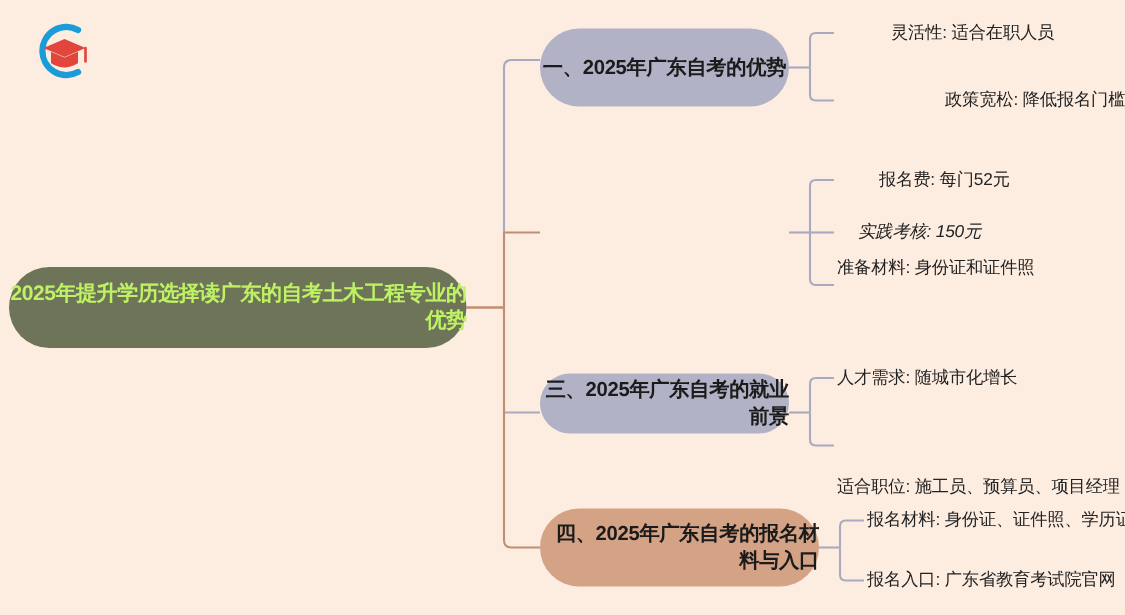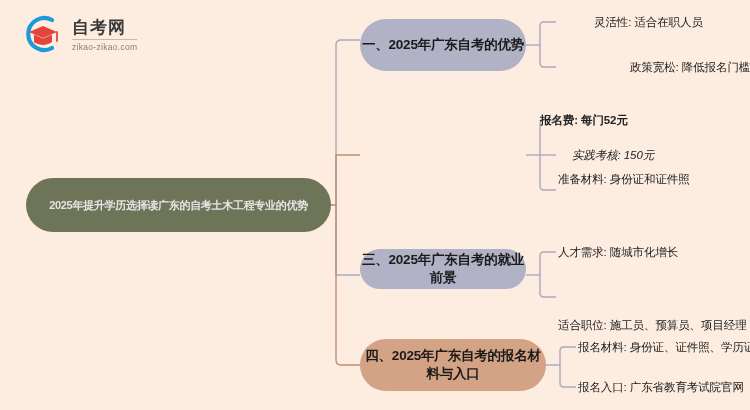--- a/index.html
+++ b/index.html
@@ -62,35 +62,34 @@
     font-family: "Liberation Sans", "DejaVu Sans", sans-serif;
   }
 
   
   .node {
     position: absolute;
     box-sizing: border-box;
     display: flex;
     align-items: center;
     justify-content: center;
-    text-align: center;
+    text-align: right;
   }
 
   .root-node {
     left: 6px;
     top: 178px;
     width: 305px;
     height: 54px;
     background: #6e7458;
     border-radius: 27px;
-    color: #e5e5e5;
-    font-size: 11px;
+    color: #bef264;
+    font-size: 14px;
     font-weight: bold;
     letter-spacing: -0.3px;
-    margin-left: 20px;
   }
 
   .branch-node {
     border-radius: 26px;
     font-size: 13.5px;
     font-weight: bold;
     color: #1b1b1b;
     letter-spacing: -0.2px;
   }
   .branch-purple { background: #b2b2c6; }
@@ -156,36 +155,32 @@
 
   <div class="logo">
     <div class="logo-mark">
       <svg viewBox="0 0 42 42" width="42" height="42">
         <path d="M30 7 A16 16 0 1 0 30 35" stroke="#1b9bd8" stroke-width="4.2" fill="none" stroke-linecap="round"></path>
         <path d="M21 13 L35 19 L21 25 L7 19 Z" fill="#e2453c"></path>
         <path d="M12 21.5 L12 29 C12 29 16 32 21 32 C26 32 30 29 30 29 L30 21.5 L21 25.4 Z" fill="#e2453c"></path>
         <path d="M35 19 L35 28" stroke="#e2453c" stroke-width="1.8" stroke-linecap="round"></path>
       </svg>
     </div>
-    <div class="logo-text">
-      <div class="logo-title">自考网</div>
-      <div class="logo-sub">zikao-zikao.com</div>
-    </div>
   </div>
 
   <div class="node root-node">2025年提升学历选择读广东的自考土木工程专业的优势</div>
 
   <div class="node branch-node branch-purple b1">一、2025年广东自考的优势</div>
   <div class="node branch-node branch-purple b3">三、2025年广东自考的就业前景</div>
   <div class="node branch-node branch-tan b4">四、2025年广东自考的报名材料与入口</div>
 
   <div class="leaf" style="left:558px; top:17px;margin-left:36px;">灵活性: 适合在职人员</div>
   <div class="leaf" style="left:585px; top:62px;margin-left:45px;">政策宽松: 降低报名门槛</div>
 
-  <div class="leaf" style="left:540px; top:115px;font-weight:bold;">报名费: 每门52元</div>
+  <div class="leaf" style="left:586px; top:115px;">报名费: 每门52元</div>
   <div class="leaf" style="left:572px; top:150px;font-style:italic;">实践考核: 150元</div>
   <div class="leaf" style="left:558px; top:174px;">准备材料: 身份证和证件照</div>
 
   <div class="leaf" style="left:558px; top:247px;">人才需求: 随城市化增长</div>
   <div class="leaf" style="left:558px; top:292px;margin-top:28px;">适合职位: 施工员、预算员、项目经理</div>
 
   <div class="leaf" style="left:578px; top:342px;">报名材料: 身份证、证件照、学历证明</div>
   <div class="leaf" style="left:578px; top:382px;">报名入口: 广东省教育考试院官网</div>
 
 </div>

